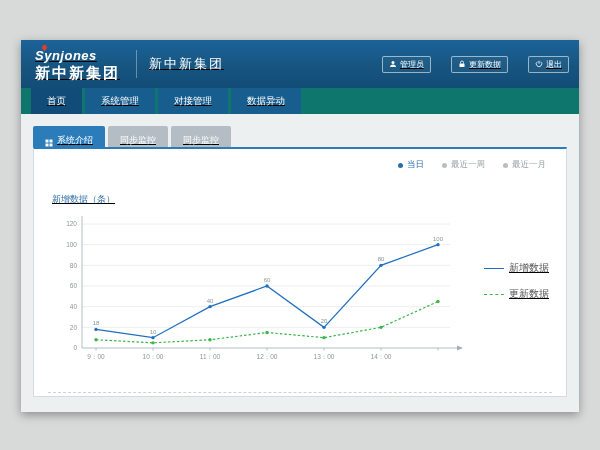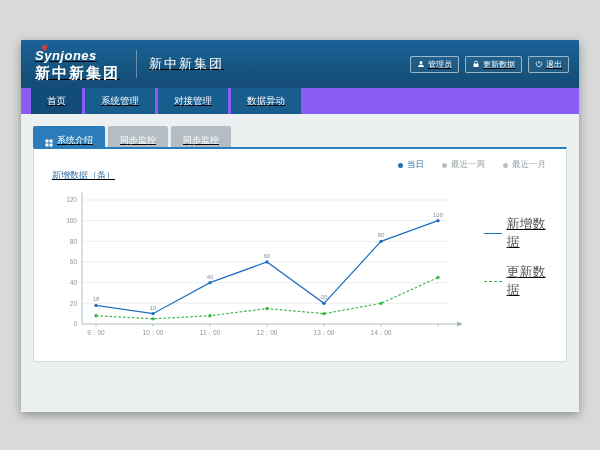--- a/index.html
+++ b/index.html
@@ -19,61 +19,61 @@
   }
   .logo { position: relative; display: flex; flex-direction: column; line-height: 1; padding: 0 4px; }
   .logo-en { color: #fff; font-size: 13px; font-weight: bold; font-style: italic; letter-spacing: .5px; }
   .logo-mark {
     position: absolute; top: -4px; left: 11px; width: 5px; height: 5px;
     background: #e23b2e; border-radius: 50% 50% 50% 0; transform: rotate(-45deg);
   }
   .logo-cn { color: #fff; font-size: 15px; font-weight: bold; margin-top: 3px; letter-spacing: 2px; }
   .header-divider { width: 1px; height: 28px; background: rgba(255,255,255,.35); margin: 0 12px; }
   .app-title { color: #fff; font-size: 13px; letter-spacing: 2px; }
-  .header-actions { margin-left: auto; display: flex; gap: 6px; }
+  .header-actions { margin-left: auto; display: flex; gap: 20px; }
   .header-btn {
     display: flex; align-items: center; gap: 3px;
     border: 1px solid rgba(255,255,255,.55); border-radius: 2px;
     color: #fff; font-size: 8px; padding: 2px 6px; cursor: pointer; background: rgba(255,255,255,.04);
   }
   .header-btn svg { width: 8px; height: 8px; fill: #fff; display: block; }
   
-  .nav { height: 26px; background: #8b5cf6; display: flex; align-items: flex-start; padding-left: 10px; gap: 3px; }
+  .nav { height: 26px; background: #0f766e; display: flex; align-items: flex-start; padding-left: 10px; gap: 3px; }
   .nav-item {
     color: #fff; font-size: 9.5px; line-height: 26px; padding: 0 16px;
     background: #175d8e; cursor: pointer; white-space: nowrap;
   }
   .nav-item.active { background: #114b77; }
   
   .content { padding: 12px 12px 0; }
   .tabs { display: flex; gap: 3px; }
   .tab {
     font-size: 9px; color: #fff; height: 21px; padding: 0 12px;
     background: #b3bdc3; border-radius: 2px 2px 0 0;
     display: flex; align-items: flex-end; gap: 4px; cursor: pointer;
   }
   .tab.active { background: #2b7cb9; }
   .tab svg { width: 8px; height: 8px; fill: #fff; display: block; }
   .panel {
     background: #fff; border: 1px solid #d4dbdf; border-top: 2px solid #2b7cb9;
-    height: 215px; position: relative; padding: 0 14px 0; overflow: hidden;
+    height: 250px; position: relative; padding: 24px 14px 0; overflow: hidden;
   }
   
   .filter-legend { position: absolute; top: 10px; right: 20px; display: flex; gap: 18px; }
   .filter-item { display: flex; align-items: center; gap: 4px; font-size: 8.5px; color: #98a2a8; cursor: pointer; }
   .filter-item .dot { width: 5px; height: 5px; border-radius: 50%; background: #b7bfc4; }
   .filter-item.active { color: #2b6da8; }
   .filter-item.active .dot { background: #2b6da8; }
   
   .ylabel { color: #2b6da8; font-size: 9px; margin: 20px 0 2px 4px; }
   .chart-row { display: flex; align-items: center; }
   svg.chart { width: 428px; height: 170px; flex: none; }
   svg.chart text { font-family: inherit; }
   .series-legend { display: flex; flex-direction: column; gap: 12px; margin: -24px 0 0 8px; }
-  .series-item { display: flex; align-items: center; gap: 5px; font-size: 13px; color: #555; }
+  .series-item { display: flex; align-items: center; gap: 5px; font-size: 10px; color: #555; }
   .line-sample { width: 20px; height: 0; border-top: 1.5px solid #1f6fc0; }
   .line-sample.dashed { border-top: 1.5px dashed #3cb54a; }
   .xlabel { text-align: right; color: #2b6da8; font-size: 9px; margin: -12px 84px 0 0; }
   .note-divider { border-top: 1px dashed #ccd3d7; margin-top: 14px; }
   .note { font-size: 8.5px; color: #9aa3a9; padding: 12px 4px; line-height: 1.5; }
   .note-label { color: #e04b3a; }
 </style>
 </head>
 <body>
 

